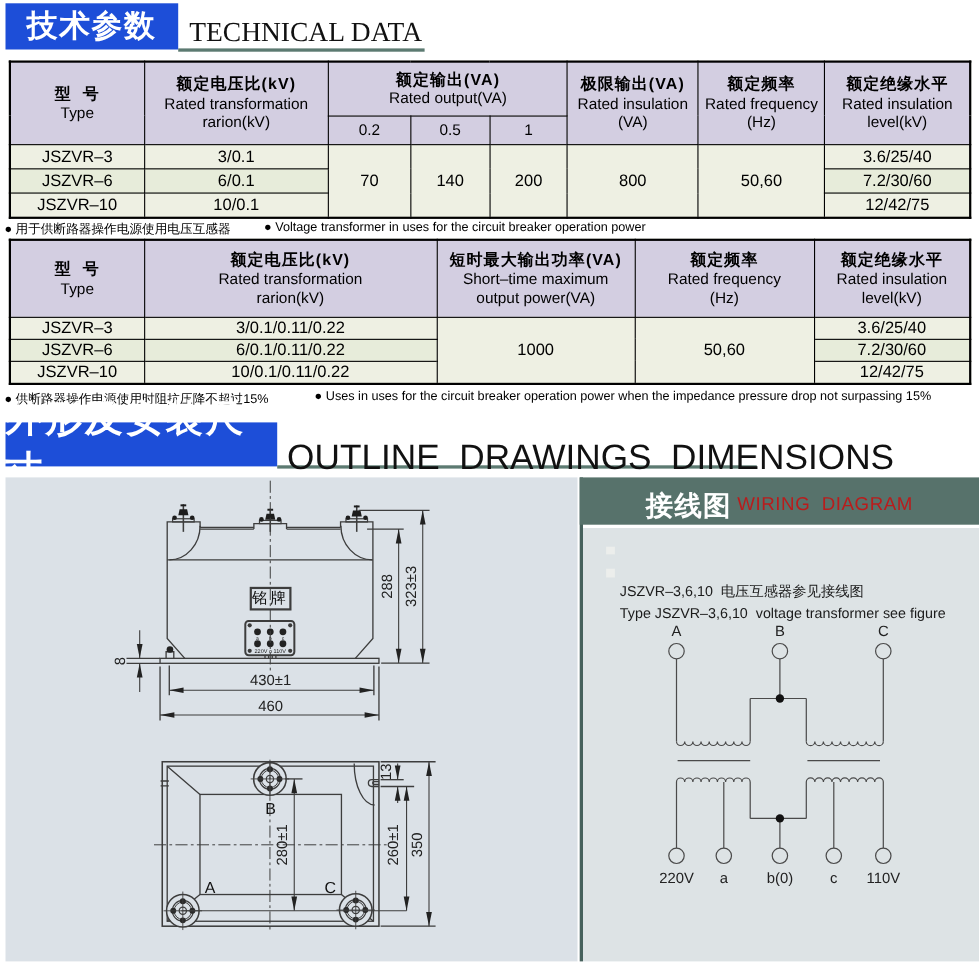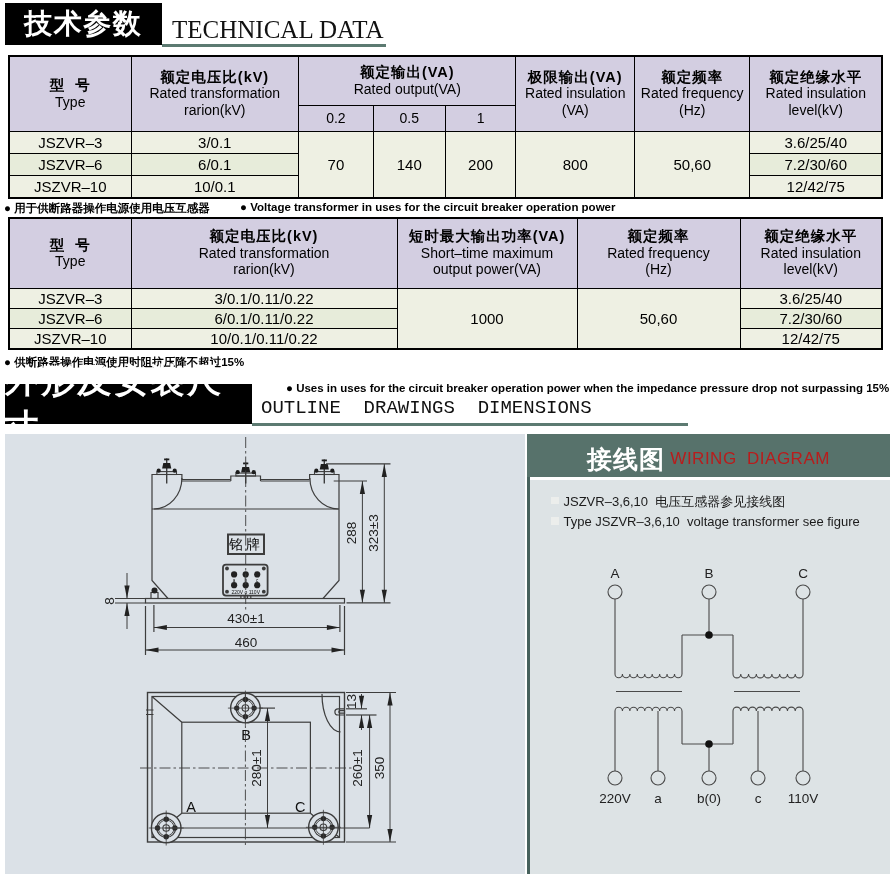--- a/index.html
+++ b/index.html
@@ -1,40 +1,40 @@
 <!DOCTYPE html>
 <html><head>
 <meta charset="utf-8">
 <style>
   html,body{margin:0;padding:0;}
   body{width:890px;height:879px;position:relative;background:#fff;
        font-family:"Liberation Sans",sans-serif;overflow:hidden;}
   .abs{position:absolute;}
   
-  .gbox{position:absolute;background:#000000;color:#fff;font-weight:bold;
+  .gbox{position:absolute;background:#1d4ed8;color:#fff;font-weight:bold;
         display:flex;align-items:center;justify-content:center;}
   .gline{position:absolute;background:#5c7a71;height:2.5px;}
   .entitle{position:absolute;color:#111;font-weight:bold;}
   
   table.t{position:absolute;border-collapse:collapse;table-layout:fixed;
           background:#eef0e3;}
   table.t td{border:1.8px solid #000;text-align:center;vertical-align:middle;
              padding:0;color:#000;}
   table.t .hd{background:#d3cee1;font-size:14px;line-height:16.5px;}
   table.t .hd b{letter-spacing:1px;font-size:14.5px;}
   table.t .dv{font-size:15px;}
   .r2{background:#e7ecda;}
-  .note{position:absolute;font-size:11.5px;color:#000;white-space:nowrap;font-weight:bold;}
+  .note{position:absolute;font-size:11.5px;color:#000;white-space:nowrap;}
   
   .lpanel{position:absolute;left:5px;top:434px;width:519.5px;height:440px;background:#dbe1e7;}
   .rpanel{position:absolute;left:530px;top:480px;width:360px;height:394px;background:#dde3e5;}
   .vdiv{position:absolute;left:527px;top:434px;width:3px;height:440px;background:#46615c;}
   .band{position:absolute;left:527px;top:434px;width:363px;height:43px;background:#57726b;}
   .bullet{position:absolute;width:7.5px;height:7.5px;background:#eceeec;}
-  .btext{position:absolute;font-size:13px;color:#1b1b1b;white-space:nowrap;}
+  .btext{position:absolute;font-size:13px;color:#1b1b1b;white-space:nowrap;margin-top:36px;}
 </style>
 </head>
 <body>
 
 <div class="gbox" style="left:4.5px;top:3px;width:157.5px;height:42px;font-size:28px;letter-spacing:1.5px;">技术参数</div>
 <div class="gline" style="left:162px;top:44.2px;width:224px;"></div>
 <div class="entitle" style="left:172px;top:16px;font-size:25px;font-weight:normal;font-family:Liberation Serif, serif;">TECHNICAL DATA</div>
 
 <table class="t" style="left:8px;top:54.5px;width:875px;height:144.5px;border:2.8px solid #000;">
   <colgroup>
@@ -117,25 +117,25 @@
       </tr>
   <tr class="dv" style="height:20px">
         <td>JSZVR–10</td>
         <td>10/0.1/0.11/0.22</td>
         <td>12/42/75</td>
       </tr>
 </tbody>
   </table>
 
 <div class="note" style="left:4px;top:355px;">● 供断路器操作电源使用时阻抗压降不超过15%</div>
-<div class="note" style="left:286px;top:355px;margin-top:27px;">● Uses in uses for the circuit breaker operation power when the impedance pressure drop not surpassing 15%</div>
+<div class="note" style="left:286px;top:355px;">● Uses in uses for the circuit breaker operation power when the impedance pressure drop not surpassing 15%</div>
 
 <div class="gbox" style="left:4.5px;top:383.5px;width:247px;height:40.5px;font-size:34px;letter-spacing:2.5px;">外形及安装尺寸</div>
 <div class="gline" style="left:251.5px;top:423px;width:436px;"></div>
-<div class="entitle" style="left:261px;top:397px;font-size:19px;font-weight:normal;font-family:Liberation Mono, monospace;">OUTLINE&nbsp; DRAWINGS&nbsp; DIMENSIONS</div>
+<div class="entitle" style="left:261px;top:397px;font-size:32px;font-weight:normal;">OUTLINE&nbsp; DRAWINGS&nbsp; DIMENSIONS</div>
 
 <div class="lpanel"></div>
 <div class="rpanel"></div>
 <div class="vdiv"></div>
 <div class="band"></div>
 <div class="abs" style="left:527px;top:434px;width:363px;height:50px;display:flex;align-items:center;justify-content:center;color:#fff;">
   <span style="font-size:25px;font-weight:bold;letter-spacing:1px;">接线图</span>
     <span style="font-size:17px;color:#b91c1c;letter-spacing:0.5px;">&nbsp;WIRING&nbsp;&nbsp;DIAGRAM</span>
 </div>
 <div class="bullet" style="left:551px;top:496.5px;"></div>

